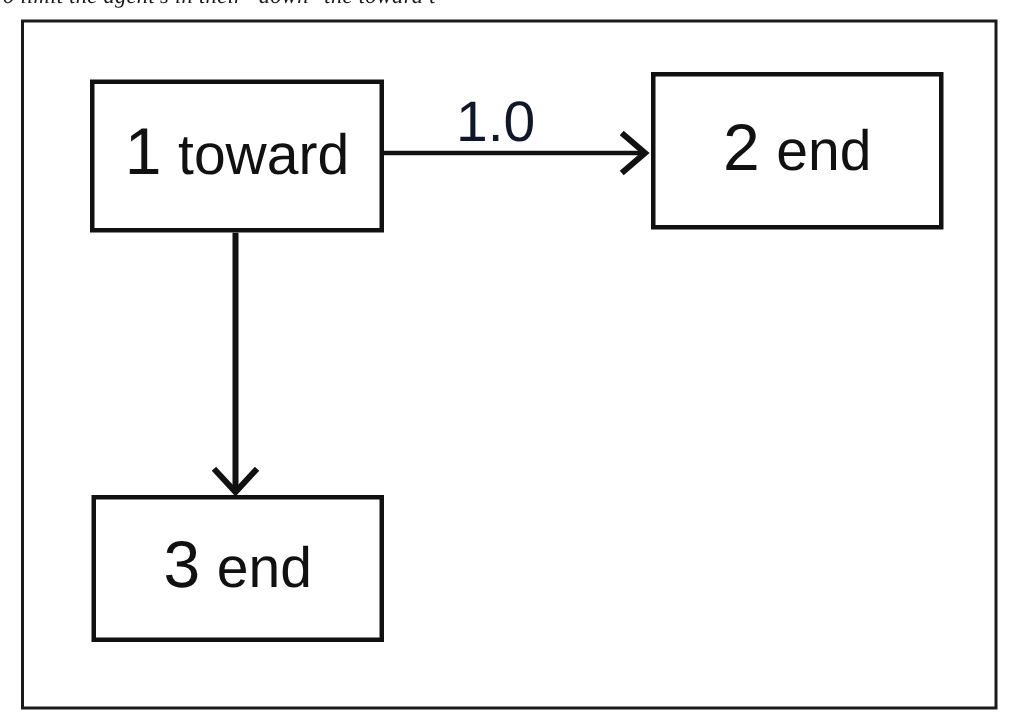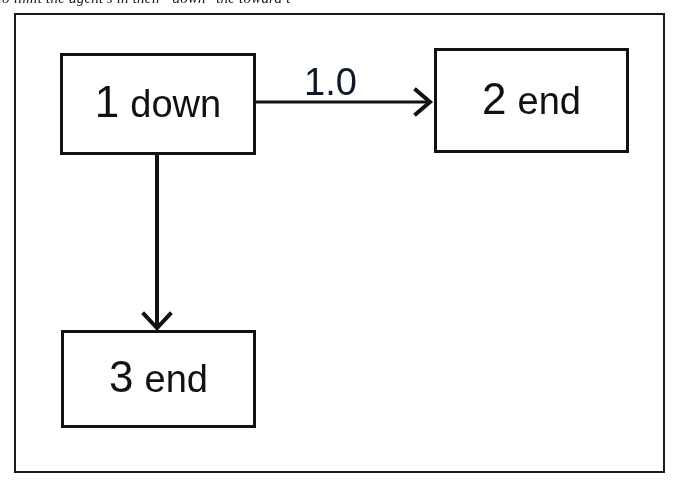--- a/index.html
+++ b/index.html
@@ -125,21 +125,21 @@
 
       <g>
         <line x1="141" y1="140" x2="141" y2="313" stroke="#111111" stroke-width="4"></line>
         <polyline points="128,299 141,313 154,299" fill="none" stroke="#111111" stroke-width="4" stroke-linecap="square" stroke-linejoin="miter"></polyline>
       </g>
     </svg>
 
     <div class="node-box" id="node-1">
       <div class="node-inner">
         <span class="node-id">1</span>
-        <span class="node-label">down</span>
+        <span class="node-label">toward</span>
       </div>
     </div>
 
     <div class="node-box" id="node-2">
       <div class="node-inner">
         <span class="node-id">2</span>
         <span class="node-label">end</span>
       </div>
     </div>
 

